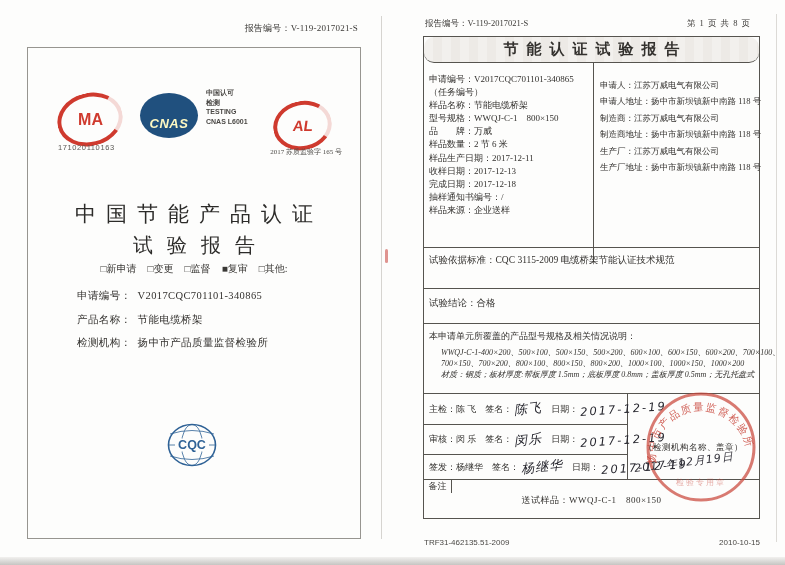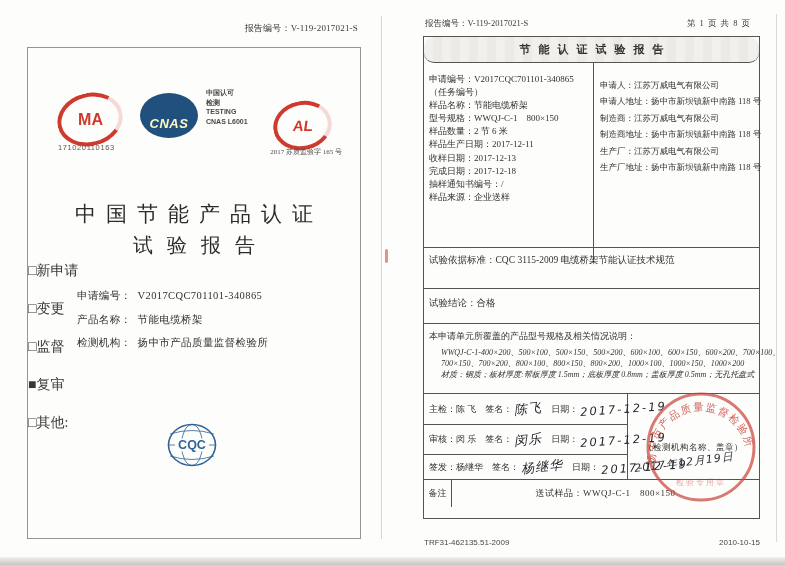--- a/index.html
+++ b/index.html
@@ -18,37 +18,37 @@
   .cnas span{font:italic bold 13px "Liberation Sans",sans-serif;color:#fef9c3;letter-spacing:.5px;margin-top:16px;}
   .cnas-block{position:absolute;left:178px;top:40px;font-family:"Liberation Sans",sans-serif;font-size:7px;
               font-weight:bold;color:#4a4845;line-height:9.5px;}
   .cal-ring{position:absolute;left:245px;top:53px;width:51px;height:41px;border:4px solid #cf3a2e;
             border-right-color:rgba(207,58,46,.18);border-radius:50%;transform:rotate(-12deg);
             display:flex;align-items:center;justify-content:center;}
   .cal-txt{transform:rotate(12deg) skewX(-8deg);font:bold 15px "Liberation Sans",sans-serif;color:#cf3a2e;}
   .cal-no{position:absolute;left:228px;top:99px;width:100px;text-align:center;font-size:7px;color:#4f4d49;}
   .lp-t1{position:absolute;left:0;top:152px;width:100%;text-align:center;font-size:21px;letter-spacing:10px;text-indent:10px;color:#2c2b29;}
   .lp-t2{position:absolute;left:0;top:184px;width:100%;text-align:center;font-size:20px;letter-spacing:14px;text-indent:14px;color:#2c2b29;}
-  .lp-checks{position:absolute;left:0;top:214px;width:100%;display:flex;justify-content:center;gap:20px;font-size:14px;color:#3a3835;flex-direction:column;}
+  .lp-checks{position:absolute;left:0;top:214px;width:100%;display:flex;justify-content:center;gap:11px;font-size:10px;color:#3a3835;}
   .lp-fields{position:absolute;left:49px;top:241px;}
   .lp-field{height:23.5px;font-size:10.5px;letter-spacing:.4px;white-space:nowrap;}
   .lp-field .lbl{margin-right:6px;}
   .cqc{position:absolute;left:139px;top:375px;}
   
   .paper-edge{position:absolute;left:381px;top:16px;width:1px;height:523px;background:#d6d4d0;}
   .paper-edge-r{position:absolute;left:776px;top:14px;width:1px;height:528px;background:#dcdad6;}
   .red-mark{position:absolute;left:385px;top:249px;width:3px;height:14px;background:rgba(199,62,55,.55);border-radius:2px;}
   .scan-bottom{position:absolute;left:0;top:557px;width:100%;height:8px;background:linear-gradient(#f2f1ef,#c6c5c2);}
   
   #rpno{position:absolute;left:425px;top:18px;font-size:8.5px;color:#3b3936;}
   #rppage{position:absolute;left:618px;top:18px;width:133px;text-align:right;font-size:8.5px;letter-spacing:1px;color:#3b3936;}
   .rp-table{position:absolute;left:423px;top:36px;width:335px;height:481px;border:1px solid #56544f;}
   .r-row{position:absolute;left:0;width:100%;box-sizing:border-box;}
   .r-title{top:0;height:26px;border-bottom:1px solid #56544f;display:flex;align-items:center;justify-content:center;
-           font-size:11px;font-weight:bold;letter-spacing:8px;text-indent:8px;
+           font-size:15px;font-weight:bold;letter-spacing:8px;text-indent:8px;
            background:repeating-linear-gradient(90deg,#f2f0ed 0 9px,#edeae6 9px 18px);border-radius:10px;}
   .r-info{top:26px;height:199px;}
   .info-l{position:absolute;left:0;top:0;width:169px;height:100%;box-sizing:border-box;padding:10px 0 0 5px;}
   .info-l div{font-size:9px;line-height:13.1px;white-space:nowrap;}
   .info-r{position:absolute;left:169px;top:0;width:165px;height:100%;border-left:1px solid #56544f;box-sizing:border-box;padding:14px 0 0 6px;}
   .info-r div{font-size:8.5px;line-height:16.4px;white-space:nowrap;}
   .r-standard{top:210px;height:26px;border-top:1px solid #56544f;display:flex;align-items:center;padding-left:5px;font-size:9.5px;}
   .r-conclusion{top:251px;height:35px;border-top:1px solid #56544f;padding:8px 0 0 5px;font-size:9.5px;}
   .r-coverage{top:286px;height:70px;border-top:1px solid #56544f;padding:6px 5px 0 5px;}
   .cov-h{font-size:9px;}
@@ -63,21 +63,21 @@
   .sig-lbl{margin-left:9px;}
   .datelbl{margin-left:7px;}
   .script{display:inline-block;font-family:"DejaVu Sans",sans-serif;font-style:italic;transform:rotate(-6deg);
           font-size:13px;color:#26262e;letter-spacing:1px;margin:0 2px;}
   .script.date{font-size:11.5px;letter-spacing:2px;transform:rotate(-4deg);}
   .sign-r{position:absolute;left:204px;top:0;right:0;height:100%;}
   .seal-note{position:absolute;left:0;top:48px;width:100%;text-align:center;font-size:8.5px;letter-spacing:.5px;color:#2e2c29;z-index:3;}
   .seal-date{position:absolute;left:6px;top:61px;font-family:"DejaVu Sans",sans-serif;font-style:italic;font-size:11px;
              transform:rotate(-7deg);color:#33323a;z-index:3;letter-spacing:1px;}
   .stamp{position:absolute;left:214px;top:347px;width:126px;height:126px;z-index:2;pointer-events:none;}
-  .r-remark{top:442px;height:28px;border-top:1px solid #56544f;display:flex;}
+  .r-remark{top:442px;height:28px;border-top:1px solid #56544f;display:flex;flex-direction:column;}
   .remark-lbl{width:27px;border-right:1px solid #56544f;display:flex;align-items:center;justify-content:center;font-size:9px;}
   .remark-body{flex:1;display:flex;align-items:center;justify-content:center;font-size:9px;letter-spacing:.5px;}
   #ftl{position:absolute;left:424px;top:538px;font-family:"Liberation Sans",sans-serif;font-size:8px;color:#4b4946;}
   #ftr{position:absolute;left:700px;top:538px;width:60px;text-align:right;font-family:Liberation Sans, sans-serif;font-size:8px;color:#4b4946;}
 </style>
 </head>
 <body>
 
 <div class="screen">
 
@@ -147,20 +147,21 @@
   <div class="rp-table">
 
     <div class="r-row r-title">节能认证试验报告</div>
 
     <div class="r-row r-info">
       <div class="info-l">
         <div>申请编号：V2017CQC701101-340865</div>
         <div>（任务编号）</div>
         <div>样品名称：节能电缆桥架</div>
         <div>型号规格：WWQJ-C-1　800×150</div>
+        <div>品　　牌：万威</div>
         <div>样品数量：2 节 6 米</div>
         <div>样品生产日期：2017-12-11</div>
         <div>收样日期：2017-12-13</div>
         <div>完成日期：2017-12-18</div>
         <div>抽样通知书编号：/</div>
         <div>样品来源：企业送样</div>
       </div>
       <div class="info-r">
         <div>申请人：江苏万威电气有限公司</div>
         <div>申请人地址：扬中市新坝镇新中南路 118 号</div>

